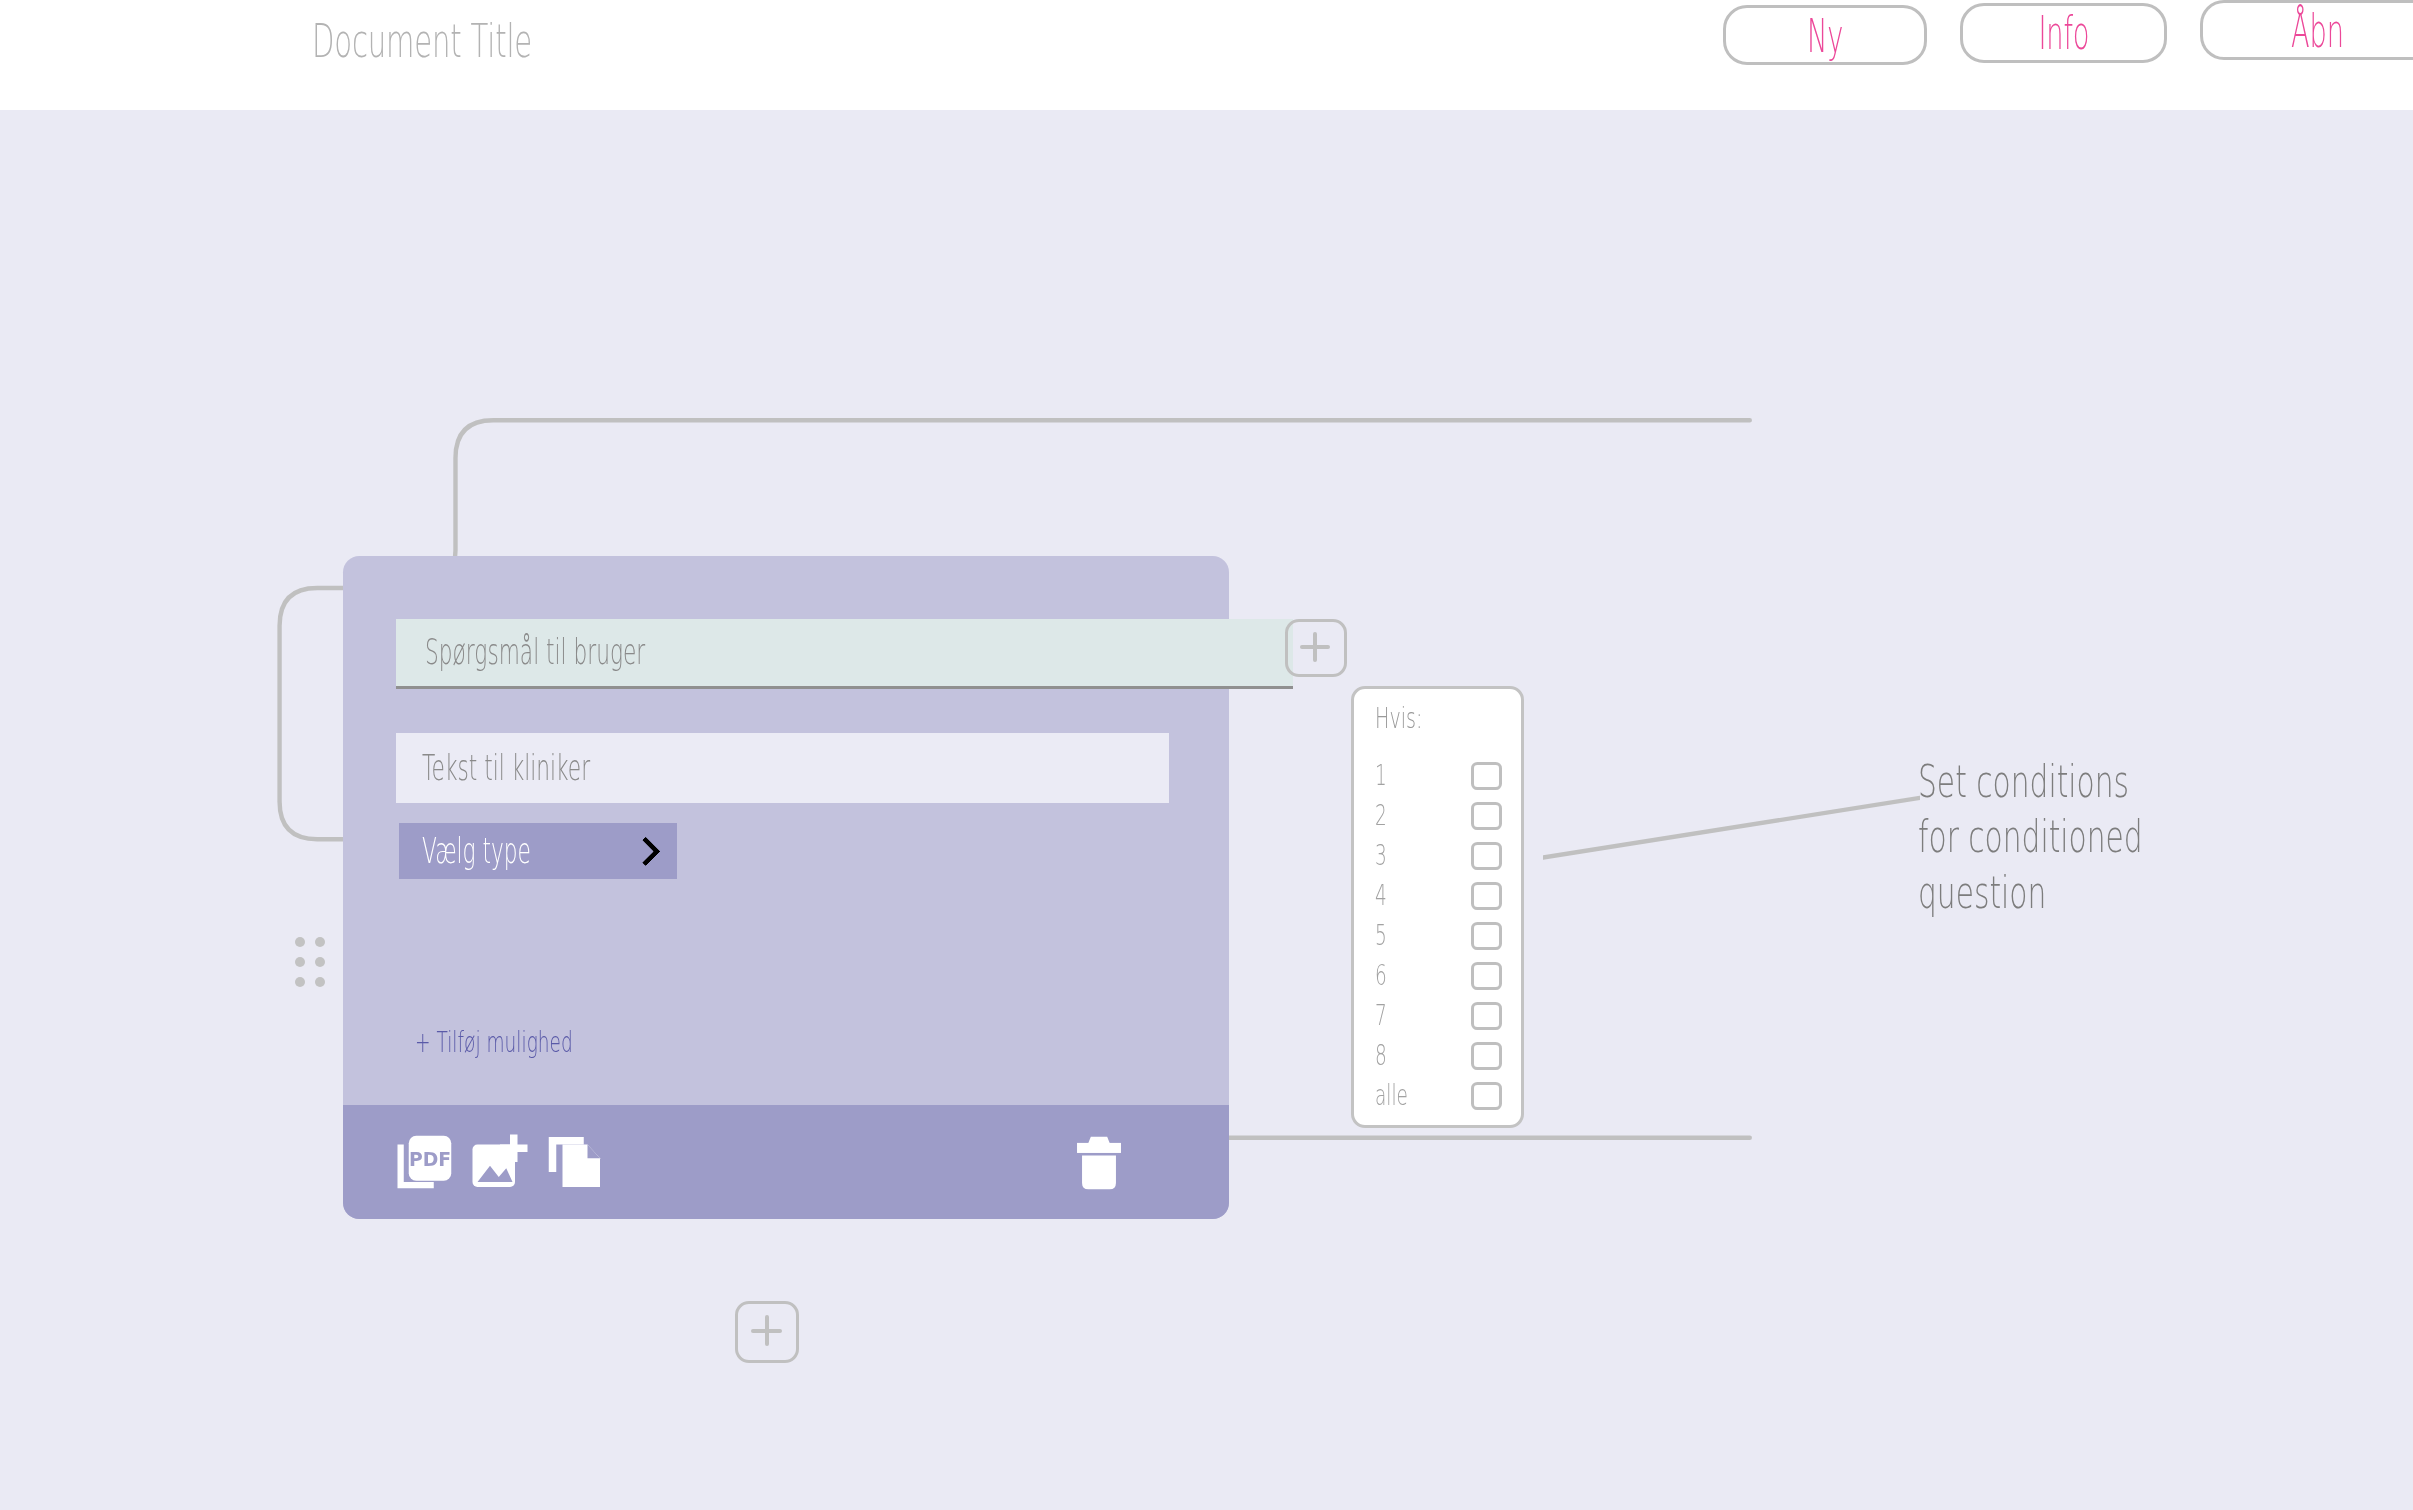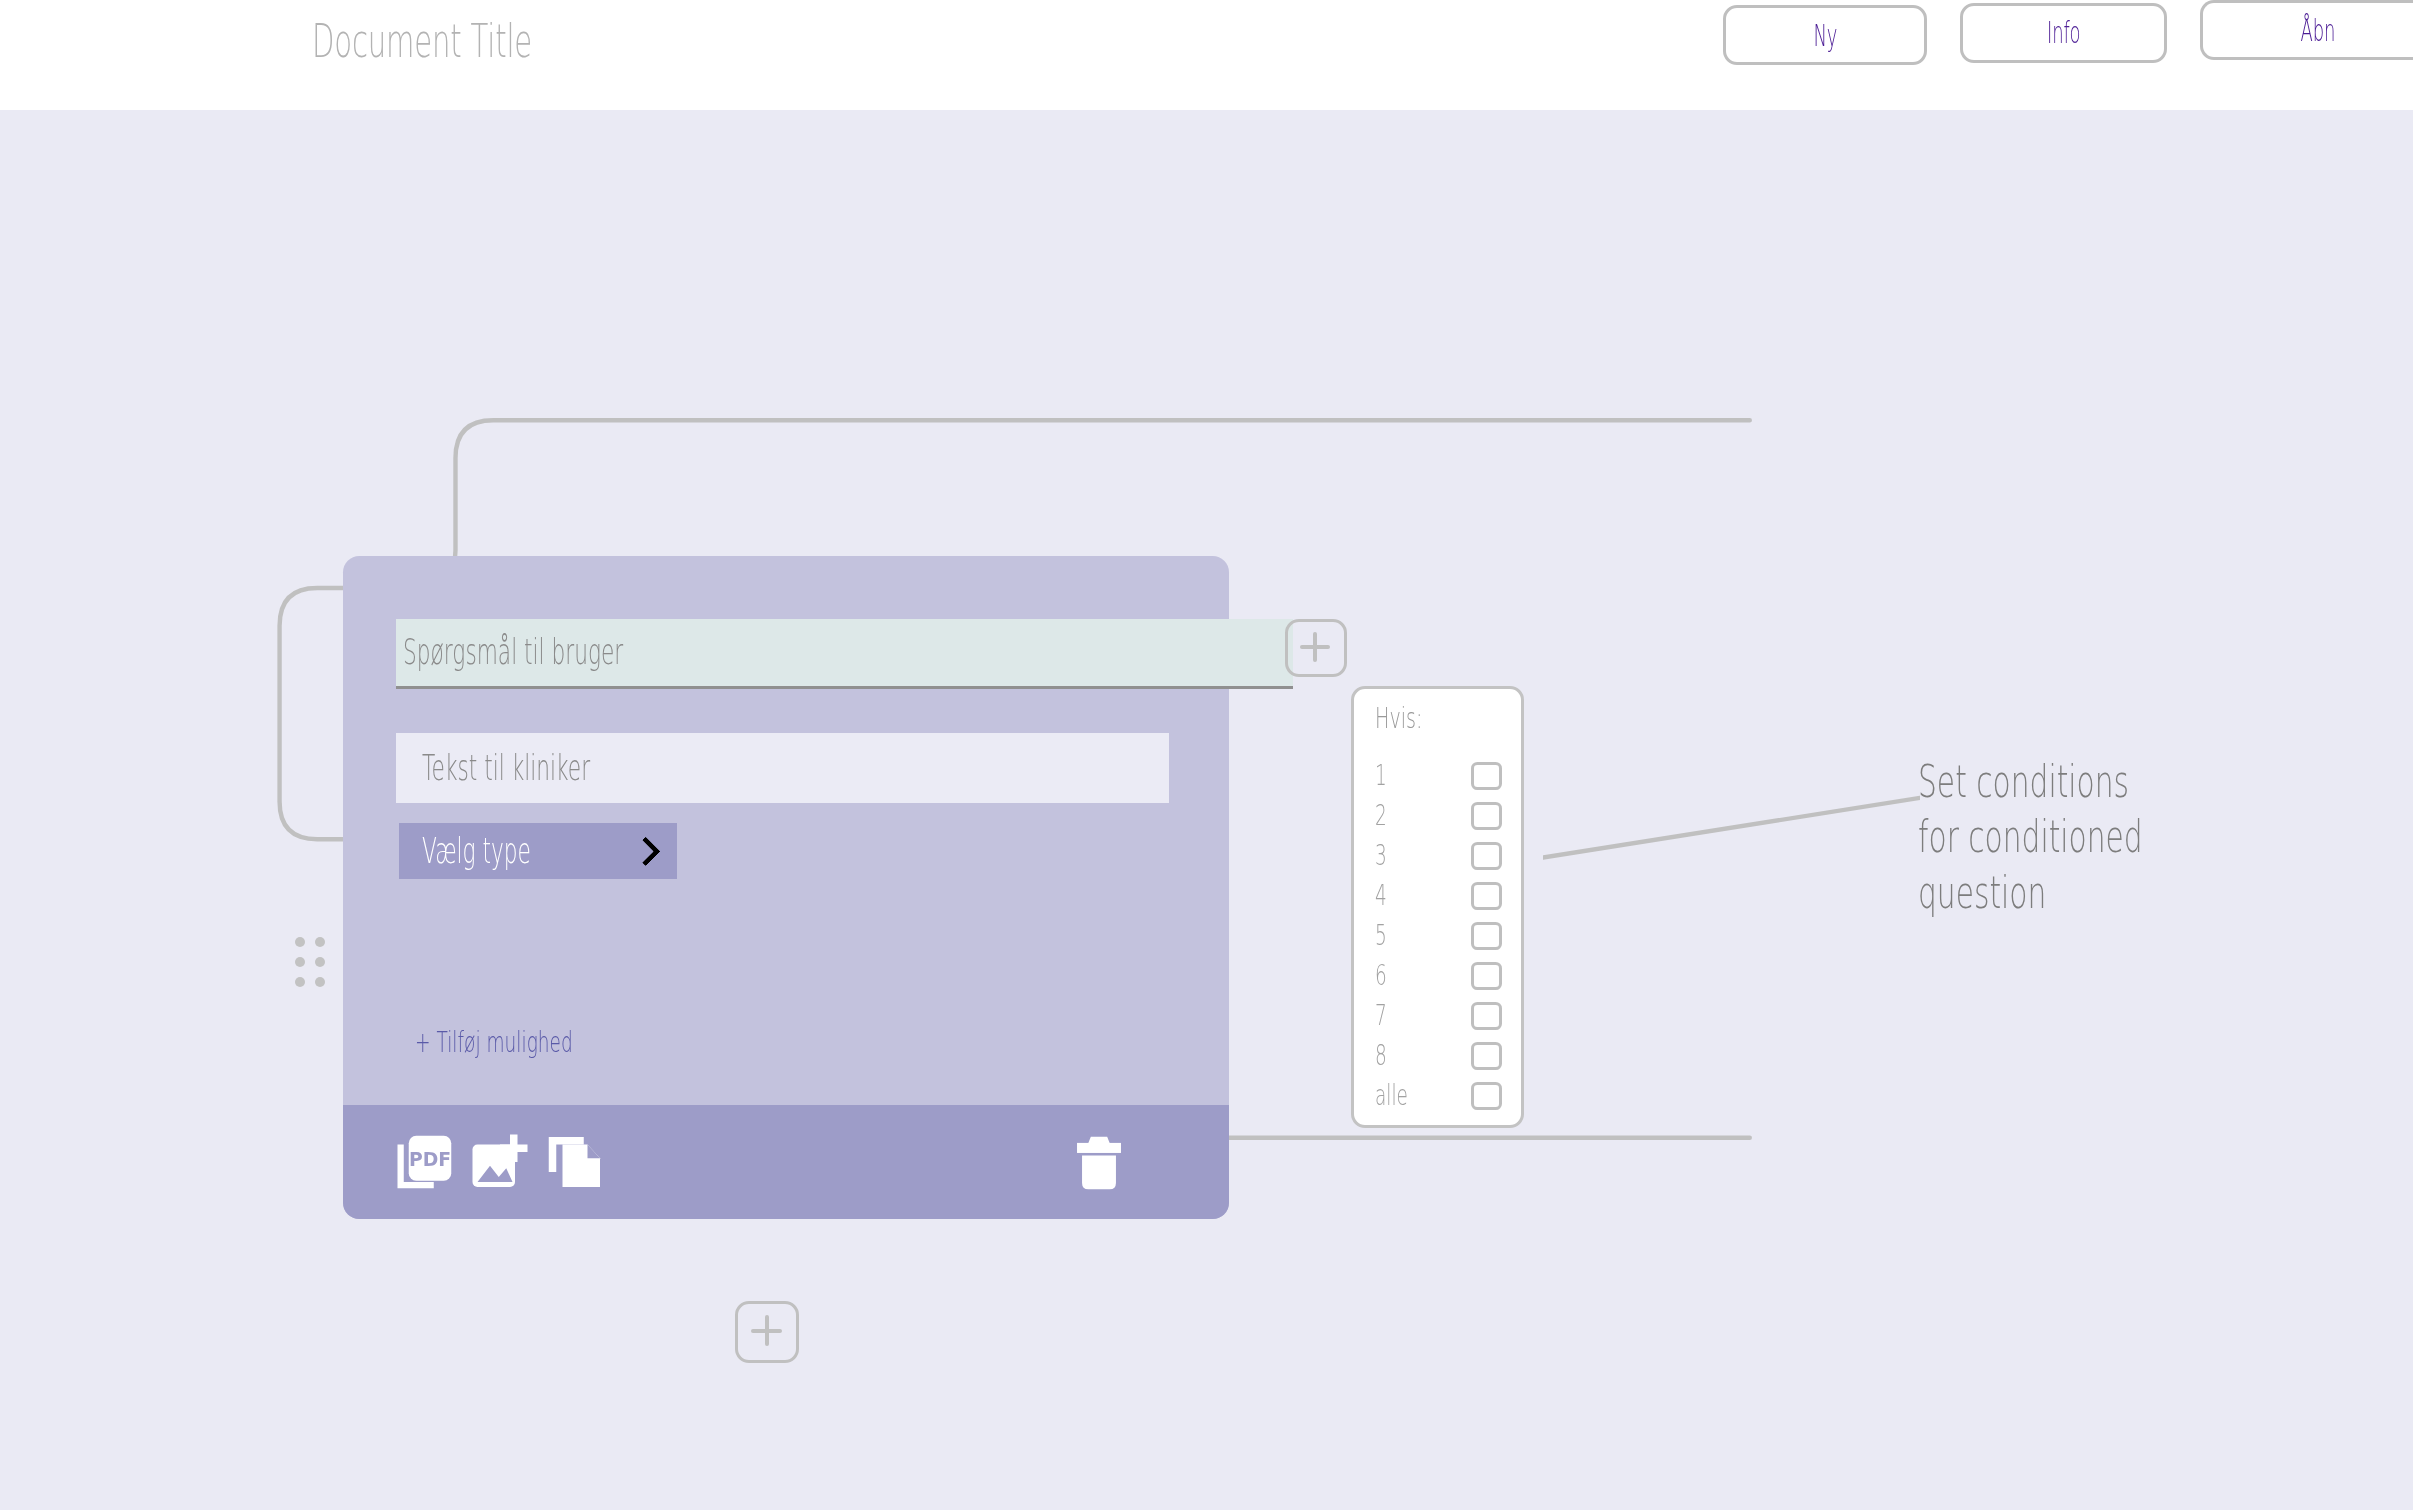--- a/index.html
+++ b/index.html
@@ -36,24 +36,24 @@
     white-space: nowrap;
     transform: scaleX(0.62);
     transform-origin: left top;
   }
 
   .hdr-btn {
     position: absolute;
     top: 5px;
     height: 60px;
     border: 3.1px solid #bfbfbf;
-    border-radius: 14px;
+    border-radius: 24px;
     background: #ffffff;
-    color: #4c1d95;
-    font-size: 31px;
+    color: #ec4899;
+    font-size: 47px;
     font-weight: 300;
     font-family: "DejaVu Sans", sans-serif;
     cursor: pointer;
     display: flex;
     align-items: center;
     justify-content: center;
     letter-spacing: -0.3px;
     line-height: 1;
   }
   .hdr-btn > span { transform: scaleX(0.58); display: inline-block; }
@@ -117,21 +117,21 @@
   }
 
   #question-field {
     position: absolute;
     left: 53px; top: 63px;
     width: 897px; height: 70px;
     background: #dde8e8;
     border-bottom: 3.8px solid #909090;
     display: flex;
     align-items: center;
-    padding-left: 7px;
+    padding-left: 29px;
     cursor: text;
   }
   #clinician-field {
     position: absolute;
     left: 53px; top: 151px;
     width: 773px; height: 70px;
     background: #ebebf5;
     display: flex;
     align-items: center;
     padding-left: 26px;

